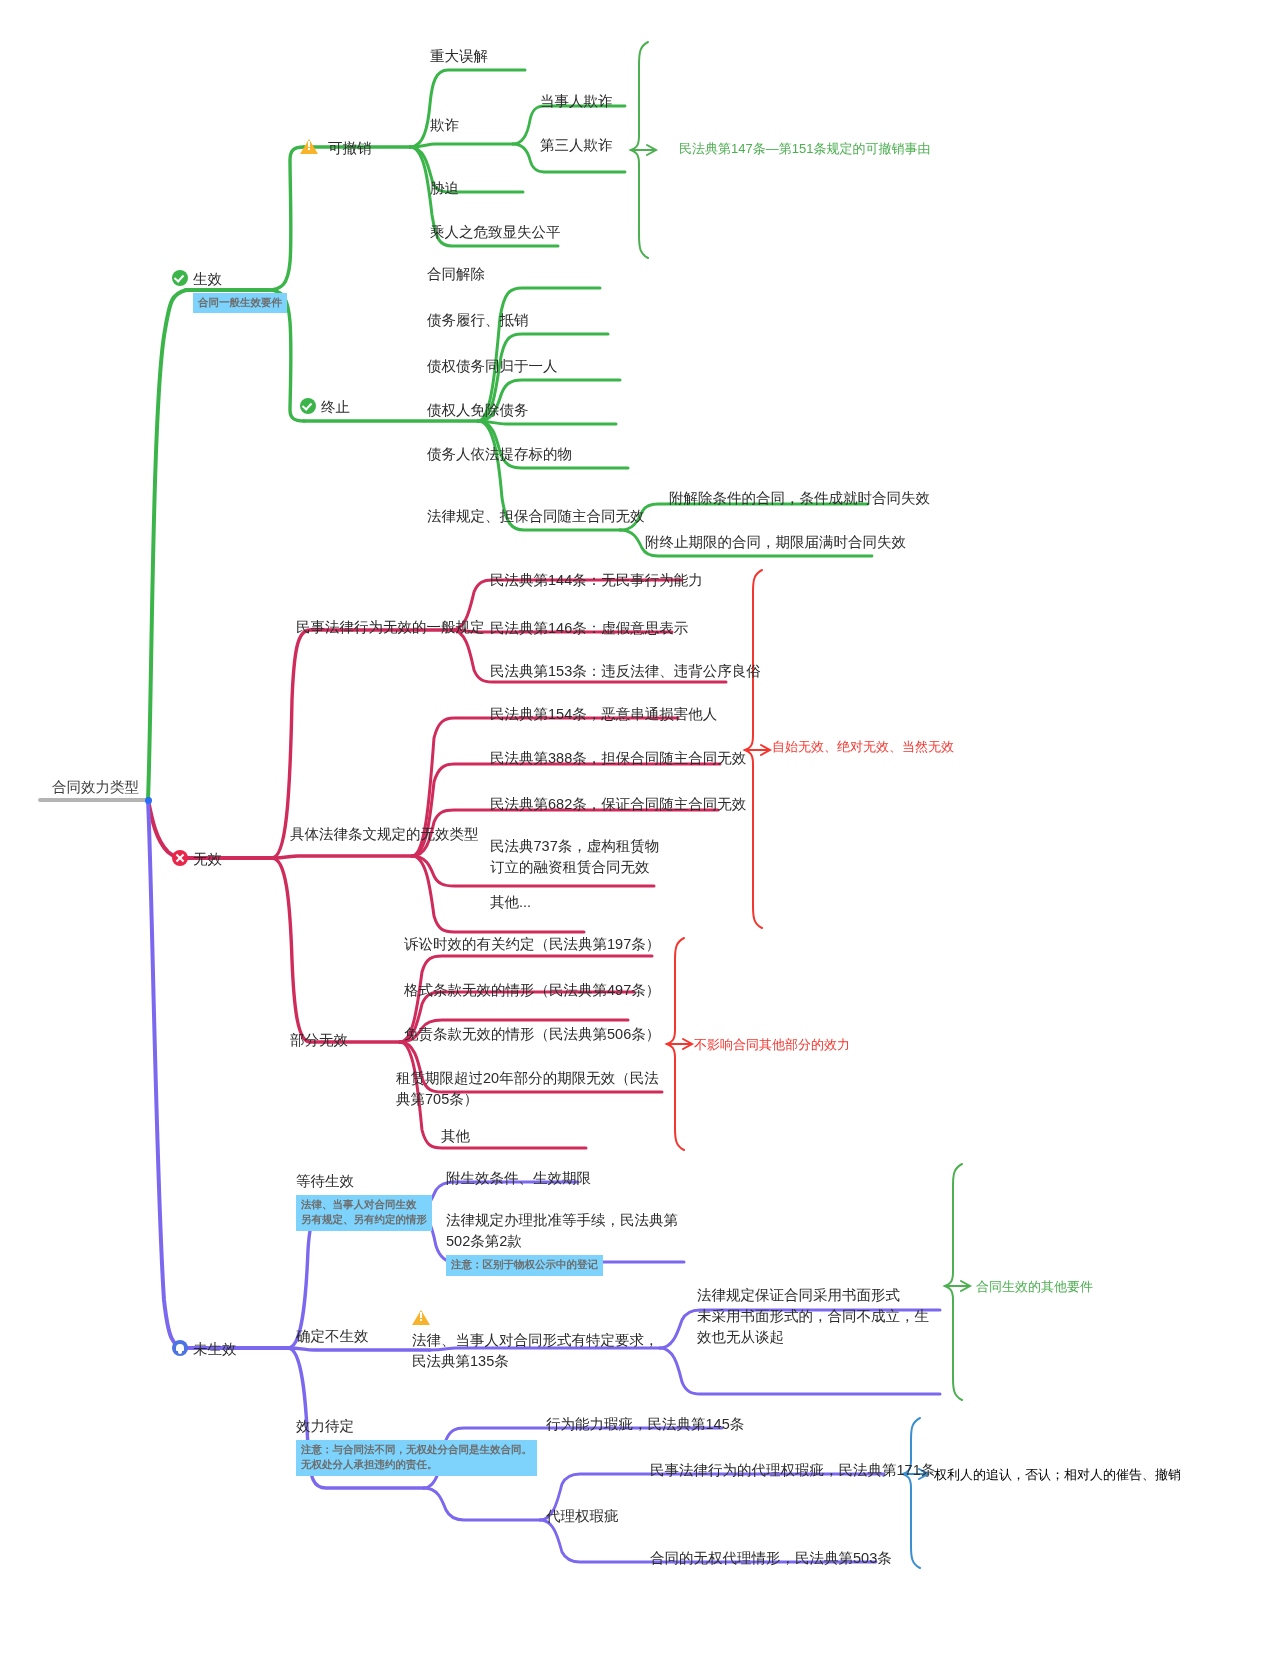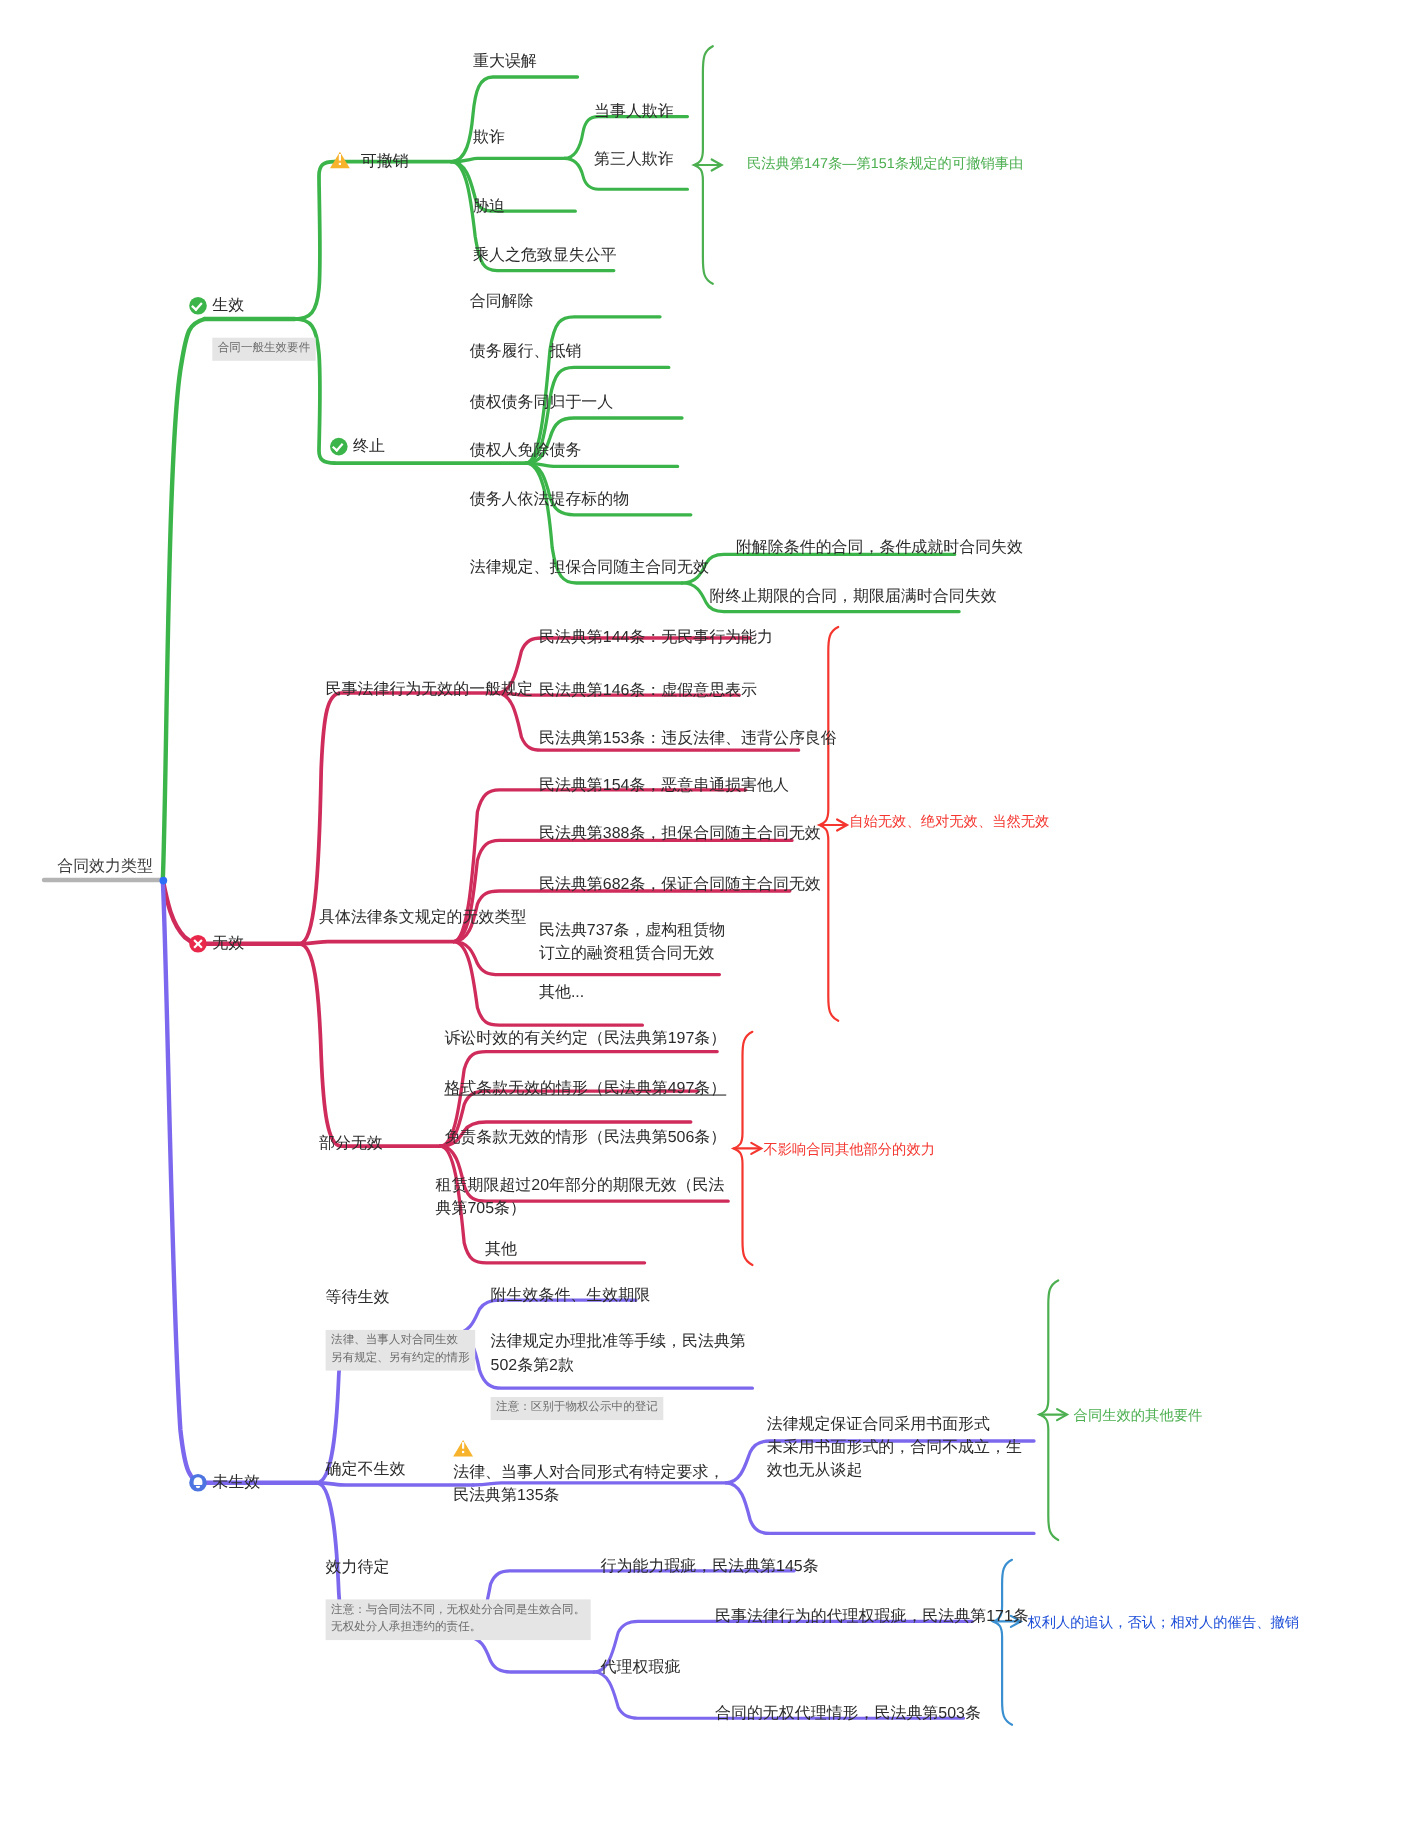--- a/index.html
+++ b/index.html
@@ -110,33 +110,34 @@
     background: #fff;
   }
   .warn-wrap .bang2 {
     position: absolute;
     left: 7.5px; top: 11.5px;
     width: 2px; height: 2px;
     background: #fff;
   }
   .subnote {
     display: block;
-    background: #e5e5e5;
+    background: #7dd3fc;
     color: #6d6d6d;
     font-size: 10.5px;
     line-height: 1.5;
     padding: 2px 5px 3px 5px;
-    margin-top: 18px;
+    margin-top: 3px;
     white-space: pre-line;
     width: fit-content;
+    font-weight: bold;
   }
   .anno { position: absolute; font-size: 13px; white-space: nowrap; }
   .anno.green { color: #4caf50; }
   .anno.red   { color: #f4362f; }
-  .anno.blue  { color: #1d4ed8; }
+  .anno.blue  { color: #000000; }
   .root-line {
     position: absolute;
     height: 4px;
     background: #b4b4b4;
     border-radius: 2px;
   }
   .root-dot {
     position: absolute;
     width: 7px; height: 7px;
     border-radius: 50%;
@@ -293,21 +294,21 @@
   <div class="node" style="left:490px; top:704px;">民法典第154条，恶意串通损害他人</div>
   <div class="node" style="left:490px; top:748px;">民法典第388条，担保合同随主合同无效</div>
   <div class="node" style="left:490px; top:794px;">民法典第682条，保证合同随主合同无效</div>
   <div class="node wrap" style="left:490px; top:836px; width:172px;">民法典737条，虚构租赁物订立的融资租赁合同无效</div>
   <div class="node" style="left:490px; top:892px;">其他...</div>
 
   <div class="anno red" style="left:772px; top:738px;">自始无效、绝对无效、当然无效</div>
 
   <div class="node" style="left:290px; top:1030px;">部分无效</div>
   <div class="node" style="left:404px; top:934px;">诉讼时效的有关约定（民法典第197条）</div>
-  <div class="node" style="left:404px; top:980px;text-decoration:underline;">格式条款无效的情形（民法典第497条）</div>
+  <div class="node" style="left:404px; top:980px;">格式条款无效的情形（民法典第497条）</div>
   <div class="node" style="left:404px; top:1024px;">免责条款无效的情形（民法典第506条）</div>
   <div class="node wrap" style="left:396px; top:1068px; width:264px;">租赁期限超过20年部分的期限无效（民法典第705条）</div>
   <div class="node" style="left:404px; top:1126px;margin-left:37px;">其他</div>
 
   <div class="anno red" style="left:694px; top:1036px;">不影响合同其他部分的效力</div>
 
   <div class="node" style="left:172px; top:1338px;">
     <span class="badge bell"></span><span class="txt">未生效</span>
   </div>
 

